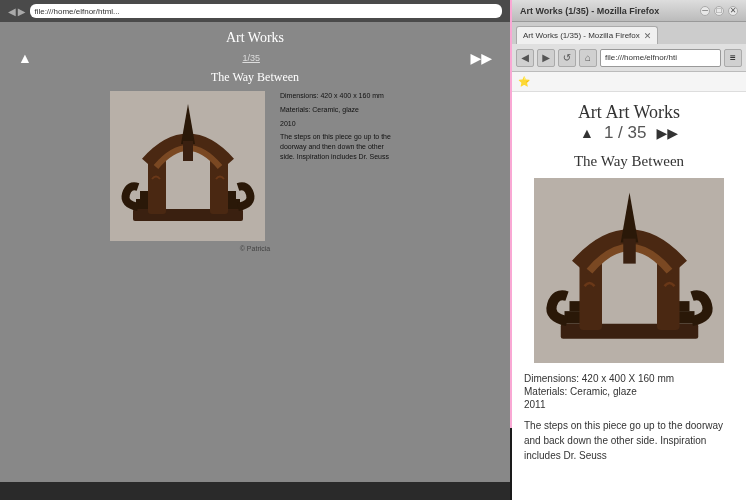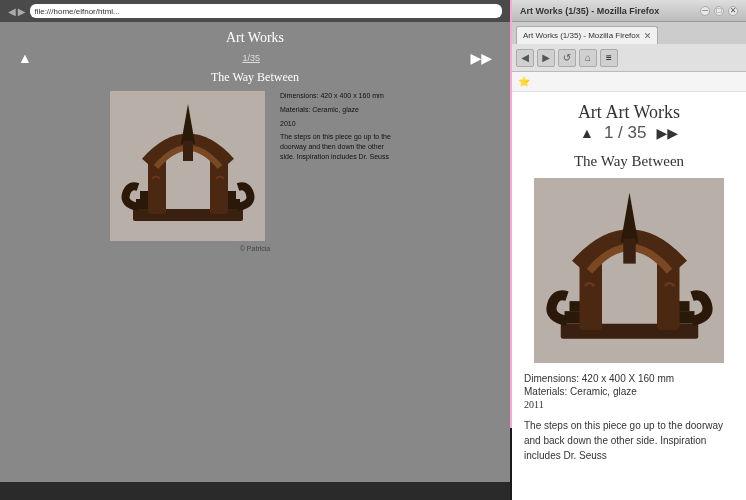--- a/index.html
+++ b/index.html
@@ -275,21 +275,20 @@
     }
     .ff-materials {
       font-size: 10px;
       color: #333;
       margin-bottom: 2px;
     }
     .ff-year {
       font-size: 10px;
       color: #333;
       margin-bottom: 8px;
-      font-family: Liberation Serif, serif;
     }
     .ff-description {
       font-size: 10px;
       color: #333;
       line-height: 1.5;
     }
 
     
     .sculpture-container {
       width: 100%;
@@ -402,20 +401,23 @@
     </div>
     <div class="ff-toolbar-btn">
       <span>▶</span>
     </div>
     <div class="ff-toolbar-btn">
       <span>↺</span>
     </div>
     <div class="ff-toolbar-btn">
       <span>⌂</span>
     </div>
+    <div class="ff-address-box">
+      <span>file:///home/elfnor/hti</span>
+    </div>
     <div class="ff-menu-btn">
       <span>≡</span>
     </div>
   </div>
 
   <div class="ff-bookmark-bar">
     <span class="ff-bookmark-icon">⭐</span>
   </div>
 
   <div class="ff-content">

